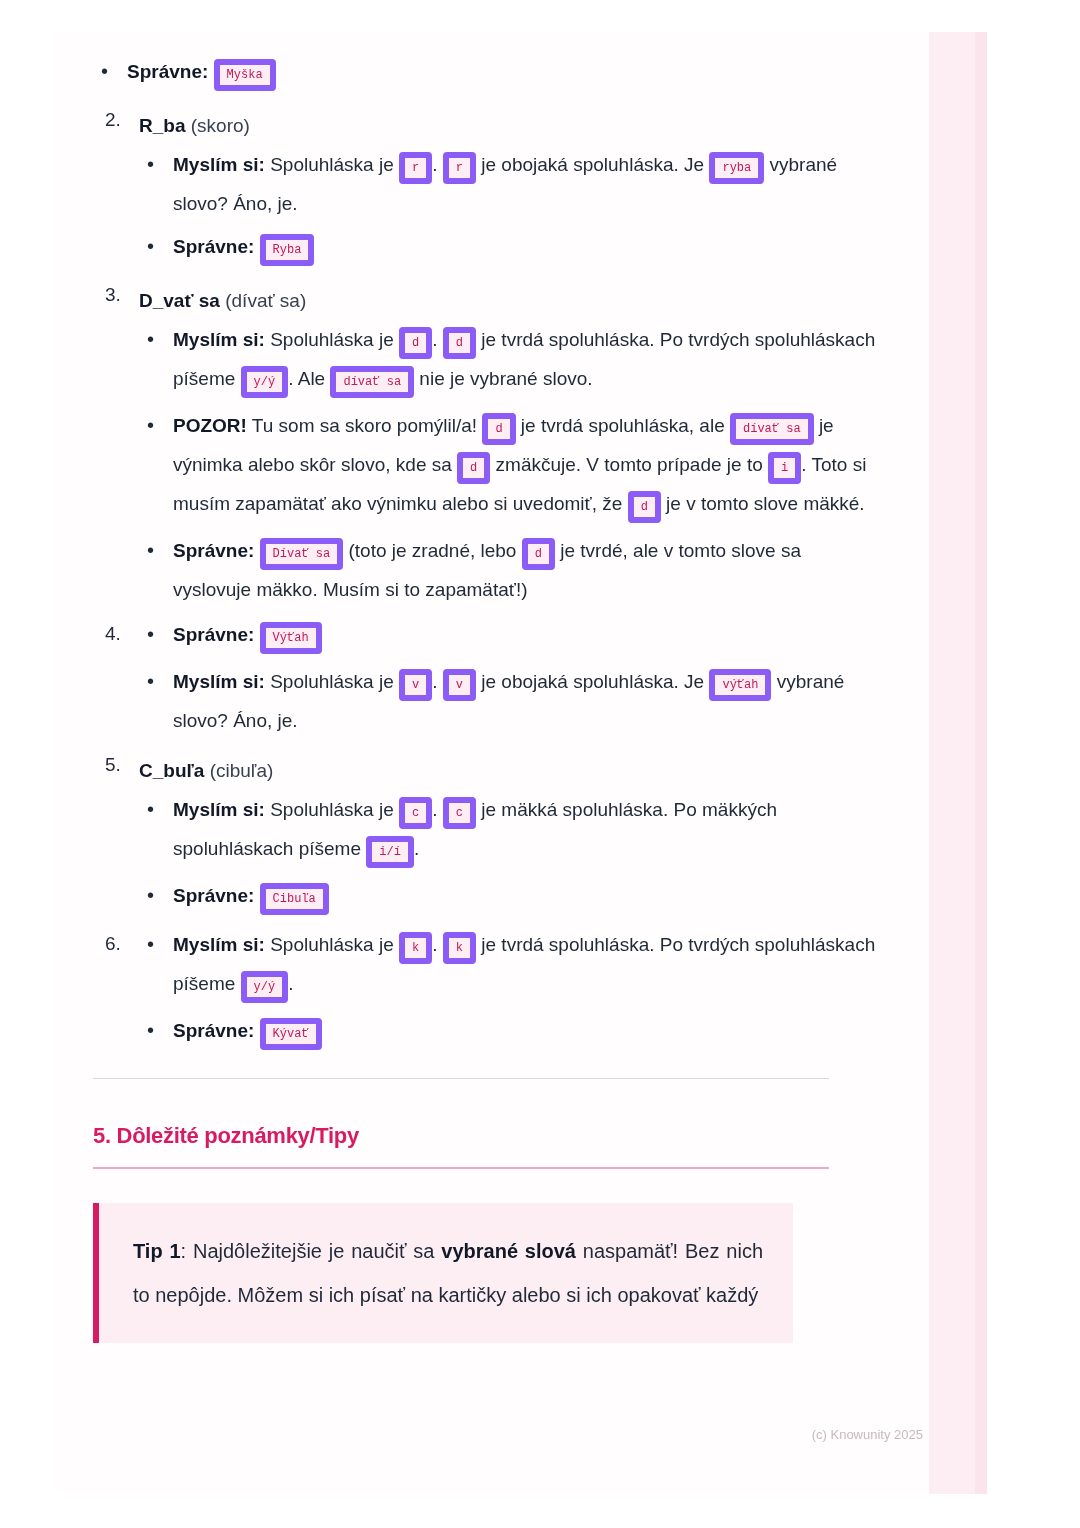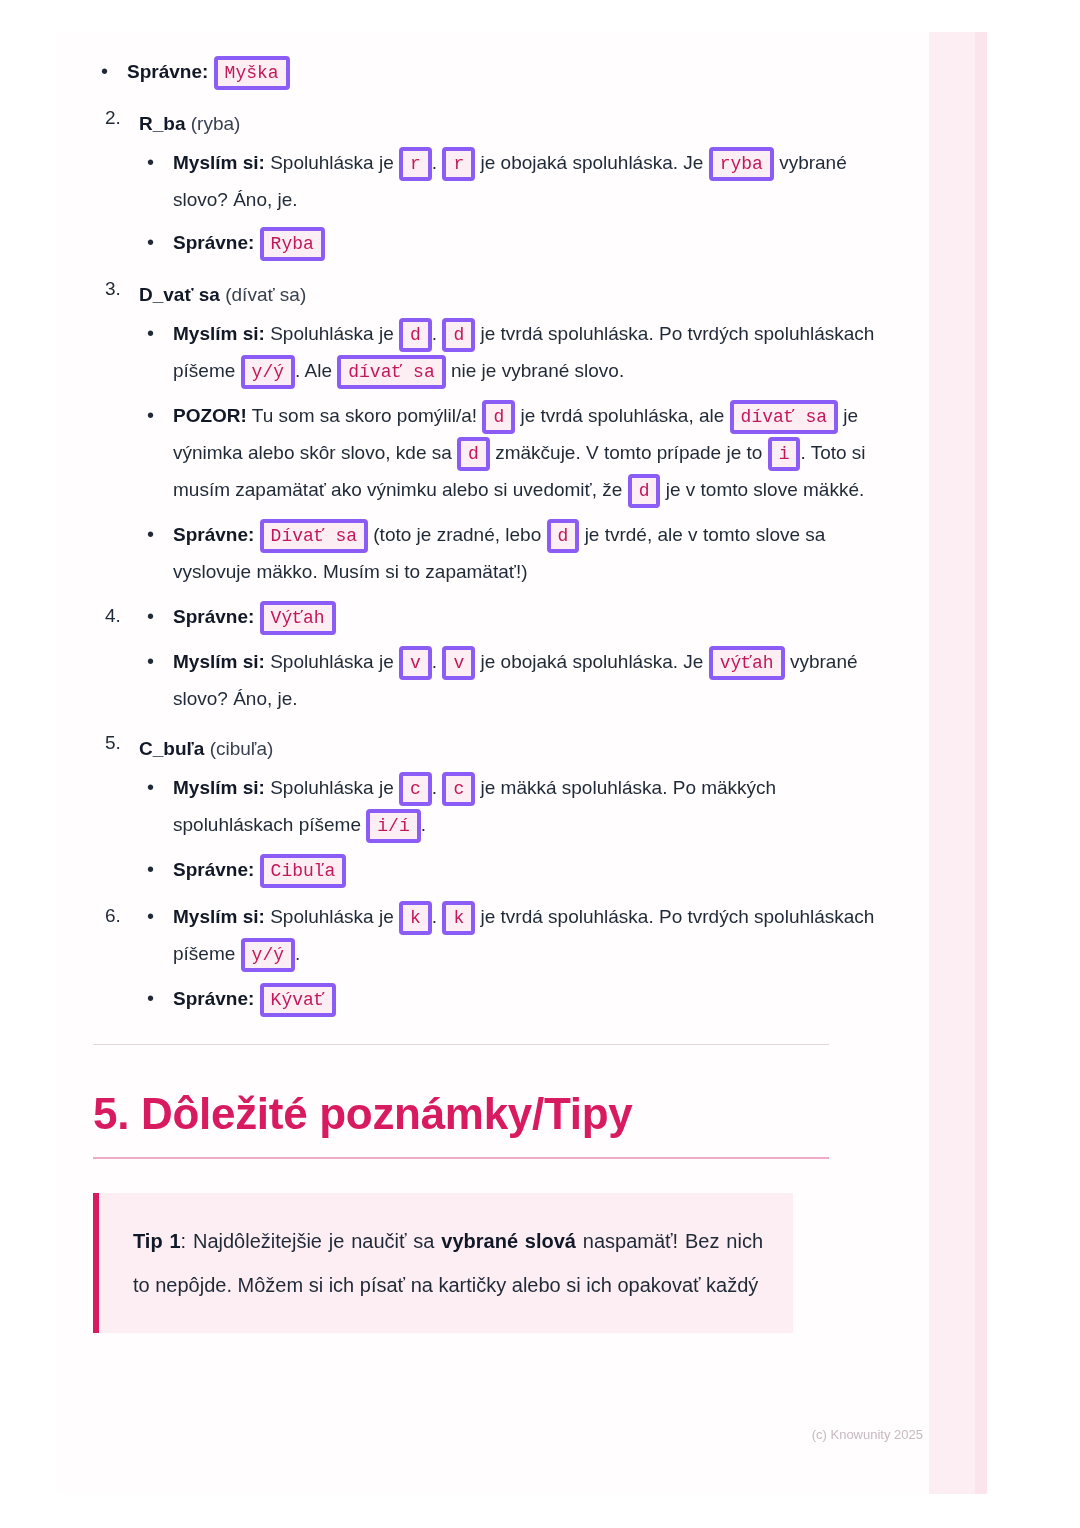--- a/index.html
+++ b/index.html
@@ -107,36 +107,36 @@
     font-size: 20px;
     color: #1f2937;
     line-height: 35px;
   }
   .lbl {
     font-weight: bold;
     color: #111827;
   }
   code {
     font-family: "Liberation Mono", "DejaVu Sans Mono", monospace;
-    font-size: 18px;
+    font-size: 12px;
     background: #fdeef3;
     color: #c2185b;
-    border: 4px solid #8b5cf6;
+    border: 6px solid #8b5cf6;
     border-radius: 4px;
     padding: 3px 7px;
     white-space: nowrap;
   }
   .divider {
     border: none;
     border-top: 1px solid #e0d5da;
     margin: 26px 0 0 0;
     width: 736px;
   }
   h2.section {
-    font-size: 44px;
+    font-size: 22px;
     font-weight: bold;
     color: #d81b60;
     margin: 44px 0 0 0;
     letter-spacing: -0.3px;
   }
   .section-rule {
     border: none;
     border-top: 2px solid #f1aac5;
     margin: 18px 0 0 0;
     width: 736px;
@@ -186,21 +186,21 @@
         <code>Myška</code>
       </li>
     </ul>
 
     <ol class="numlist">
 
       <li class="numitem">
         <span class="num">2.</span>
         <div class="head">
           <b>R_ba</b>
-          <span class="paren">(ryba)</span>
+          <span class="paren">(skoro)</span>
         </div>
         <ul class="bullets">
           <li class="bullet">
             <span class="lbl">Myslím si:</span>
             <span>Spoluhláska je</span>
             <code>r</code><span>.</span>
             <code>r</code>
             <span>je obojaká spoluhláska. Je</span>
             <code>ryba</code>
             <span>vybrané slovo? Áno, je.</span>

